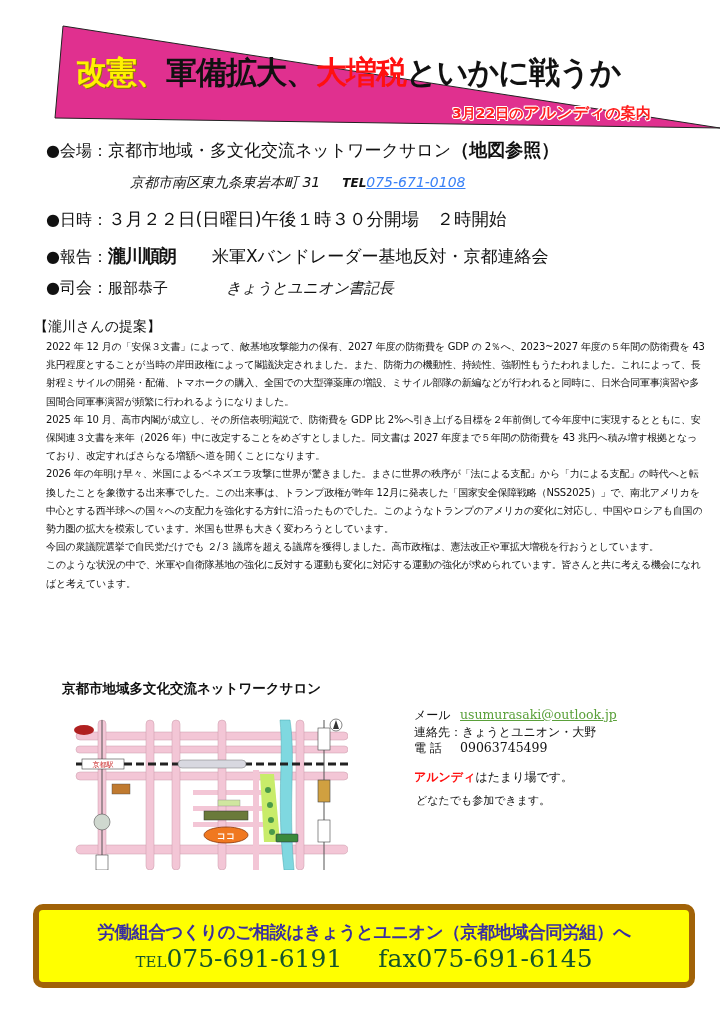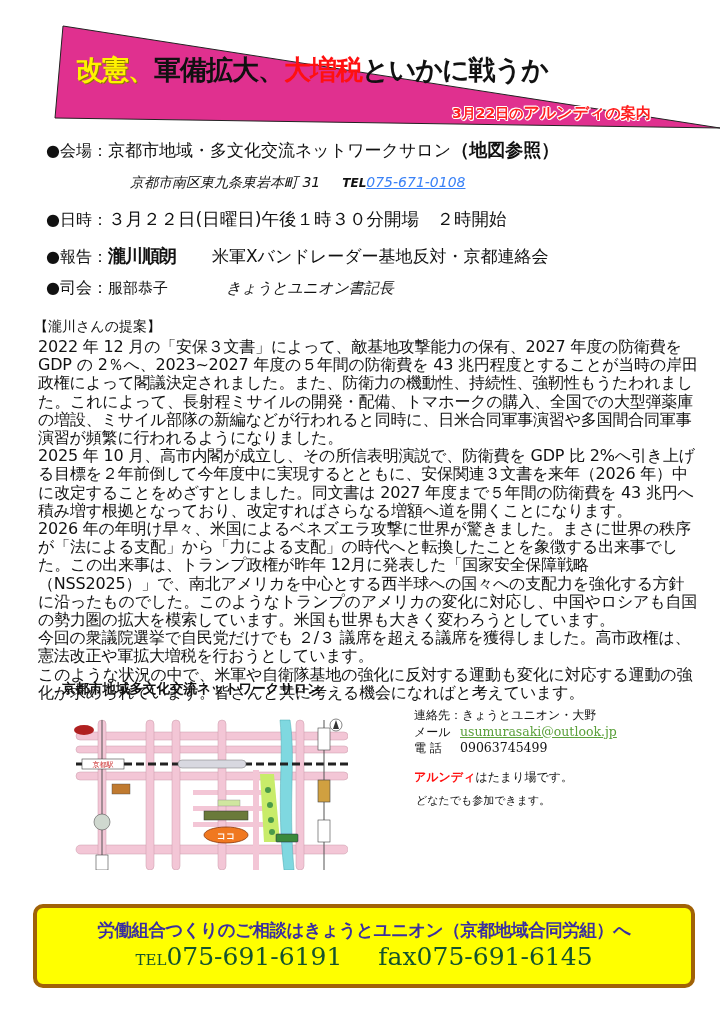--- a/index.html
+++ b/index.html
@@ -2,21 +2,21 @@
 <html><head>
 <meta charset="utf-8">
 <style>
   * { box-sizing: border-box; margin: 0; padding: 0; }
   html, body { width: 724px; height: 1024px; background: #ffffff; overflow: hidden; }
   body { position: relative; font-family: "DejaVu Sans", "Liberation Sans", sans-serif; color: #111; }
 
   
   .banner { position: absolute; left: 0; top: 0; width: 724px; height: 135px; }
   .banner svg { position: absolute; left: 0; top: 0; }
-  .title { position: absolute; left: 76px; top: 52px; font-size: 27px; font-weight: bold; white-space: nowrap; letter-spacing: -1px; }
+  .title { position: absolute; left: 76px; top: 52px; font-size: 31px; font-weight: bold; white-space: nowrap; letter-spacing: -1px; }
   .title .y { color: #fff200; text-shadow: 1px 1px 0 #8a7a00; }
   .title .k { color: #111; }
   .title .r { color: #ff1010; }
   .subtitle { position: absolute; left: 452px; top: 103px; font-size: 14px; font-weight: bold; color: #ff2020; white-space: nowrap;
     text-shadow: 1px 0 0 #fff, -1px 0 0 #fff, 0 1px 0 #fff, 0 -1px 0 #fff, 1px 1px 0 #fff, -1px -1px 0 #fff; }
   .subtitle .lg { font-size: 16px; }
   .subtitle .sm { font-size: 15px; }
 
   
   .info { position: absolute; left: 46px; white-space: nowrap; }
@@ -28,37 +28,37 @@
   .addr a { color: #3b82f6; text-decoration: underline; }
   .row-date { top: 207px; font-size: 17.5px; }
   .row-report { top: 244px; font-size: 17px; }
   .row-report .name { font-size: 18px; font-weight: 900; letter-spacing: -1px; }
   .row-report .org { margin-left: 36px; }
   .row-mc { top: 278px; font-size: 15px; }
   .row-mc .role { margin-left: 58px; font-style: italic; }
 
   
   .proposal-head { position: absolute; left: 34px; top: 318px; font-size: 14px; }
-  .proposal { position: absolute; left: 38px; top: 338px; width: 660px; font-size: 16px; line-height: 18.2px; letter-spacing: -0.2px; }
+  .proposal { position: absolute; left: 46px; top: 338px; width: 660px; font-size: 10px; line-height: 18.2px; letter-spacing: -0.2px; }
   .proposal p { margin: 0; }
 
   
   .map-title { position: absolute; left: 62px; top: 680px; font-size: 13.5px; font-weight: bold; white-space: nowrap; }
   .map { position: absolute; left: 68px; top: 710px; width: 280px; height: 160px; }
 
   .contact { position: absolute; left: 414px; top: 707px; font-size: 12px; line-height: 16.5px; white-space: nowrap; }
   .contact a { color: #5aa03a; text-decoration: underline; font-family: "DejaVu Serif", serif; font-size: 12.5px; }
   .contact .lbl2 { display: inline-block; width: 46px; }
   .contact .phone { font-family: "DejaVu Serif", serif; font-size: 12.5px; margin-left: 0; }
   .tamariba { position: absolute; left: 414px; top: 769px; font-size: 12px; white-space: nowrap; }
   .tamariba .ar { color: #ff1010; font-weight: bold; }
   .anyone { position: absolute; left: 416px; top: 793px; font-size: 11px; white-space: nowrap; }
 
   
-  .footer { position: absolute; left: 33px; top: 904px; width: 662px; height: 84px; background: #ffff00; border: 4px solid #a16207; border-radius: 10px; text-align: center; }
+  .footer { position: absolute; left: 33px; top: 904px; width: 662px; height: 84px; background: #ffff00; border: 6px solid #a16207; border-radius: 10px; text-align: center; }
   .footer .f1 { margin-top: 10px; font-size: 17.5px; font-weight: bold; color: #3a2fa0; white-space: nowrap; letter-spacing: -0.5px; }
   .footer .f2 { margin-top: 0; font-size: 25px; color: #14532d; font-family: "DejaVu Serif", serif; white-space: nowrap; }
   .footer .f2 .tl { font-size: 15px; }
   .footer .f2 .gap { display: inline-block; width: 36px; }
 </style>
 </head>
 <body>
 
 <div class="banner">
   <svg width="724" height="135" viewBox="0 0 724 135">
@@ -154,22 +154,22 @@
     <circle cx="34" cy="112" r="8" fill="#cfd8cf" stroke="#555" stroke-width="0.6"></circle>
 
     <rect x="44" y="74" width="18" height="10" fill="#c07a30" stroke="#444" stroke-width="0.4"></rect>
 
     <circle cx="268" cy="15" r="6" fill="#fff" stroke="#333" stroke-width="0.6"></circle>
     <polygon points="268,10 265,19 271,19" fill="#333"></polygon>
   </svg>
 </div>
 
 <div class="contact">
+  <div><span class="lbl2">メール</span><a>usumurasaki@outlook.jp</a></div>
   <div>連絡先：きょうとユニオン・大野</div>
-  <div><span class="lbl2">メール</span><a>usumurasaki@outlook.jp</a></div>
   <div><span class="lbl2">電 話</span><span class="phone">09063745499</span></div>
 </div>
 <div class="tamariba">
   <span class="ar">アルンディ</span><span>はたまり場です。</span>
 </div>
 <div class="anyone">どなたでも参加できます。</div>
 
 <div class="footer">
   <div class="f1">労働組合つくりのご相談はきょうとユニオン（京都地域合同労組）へ</div>
   <div class="f2">

